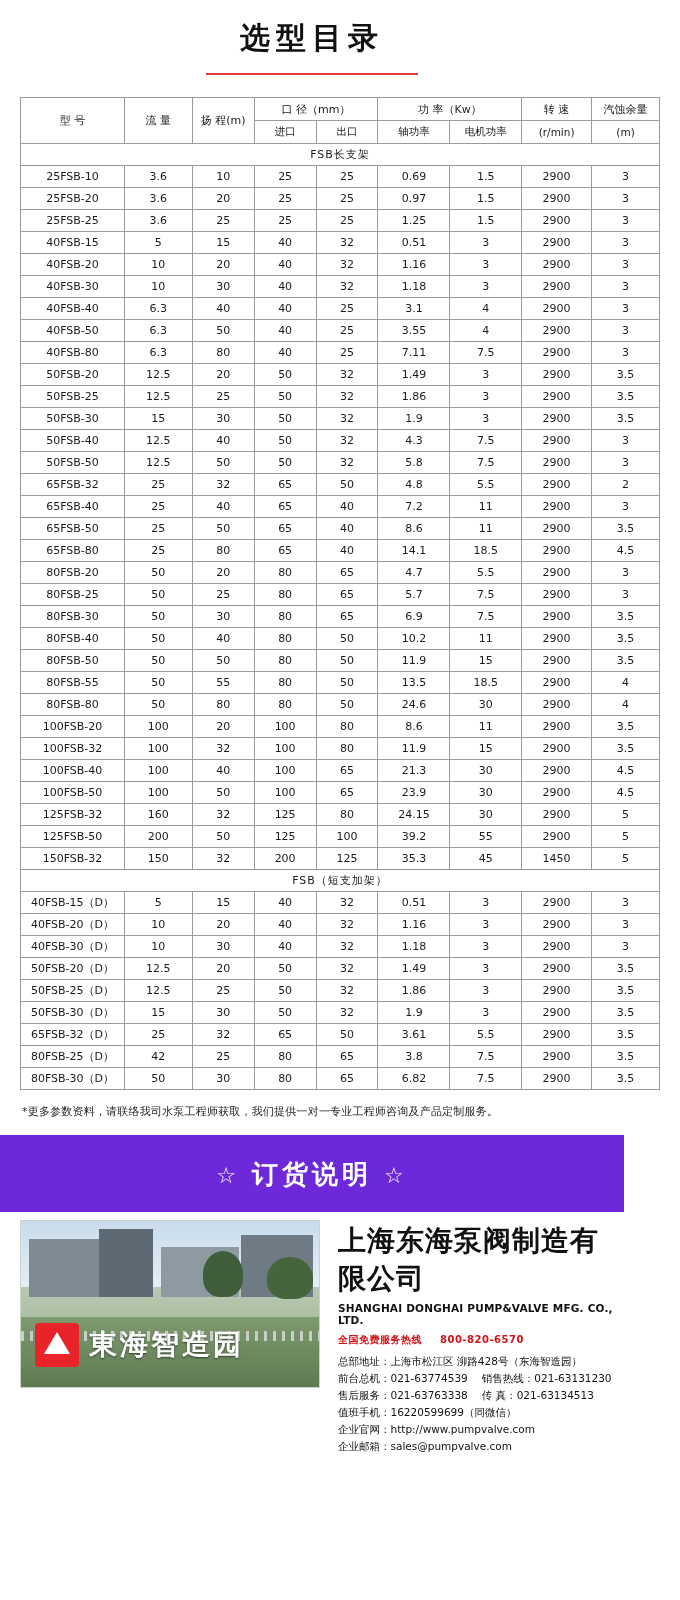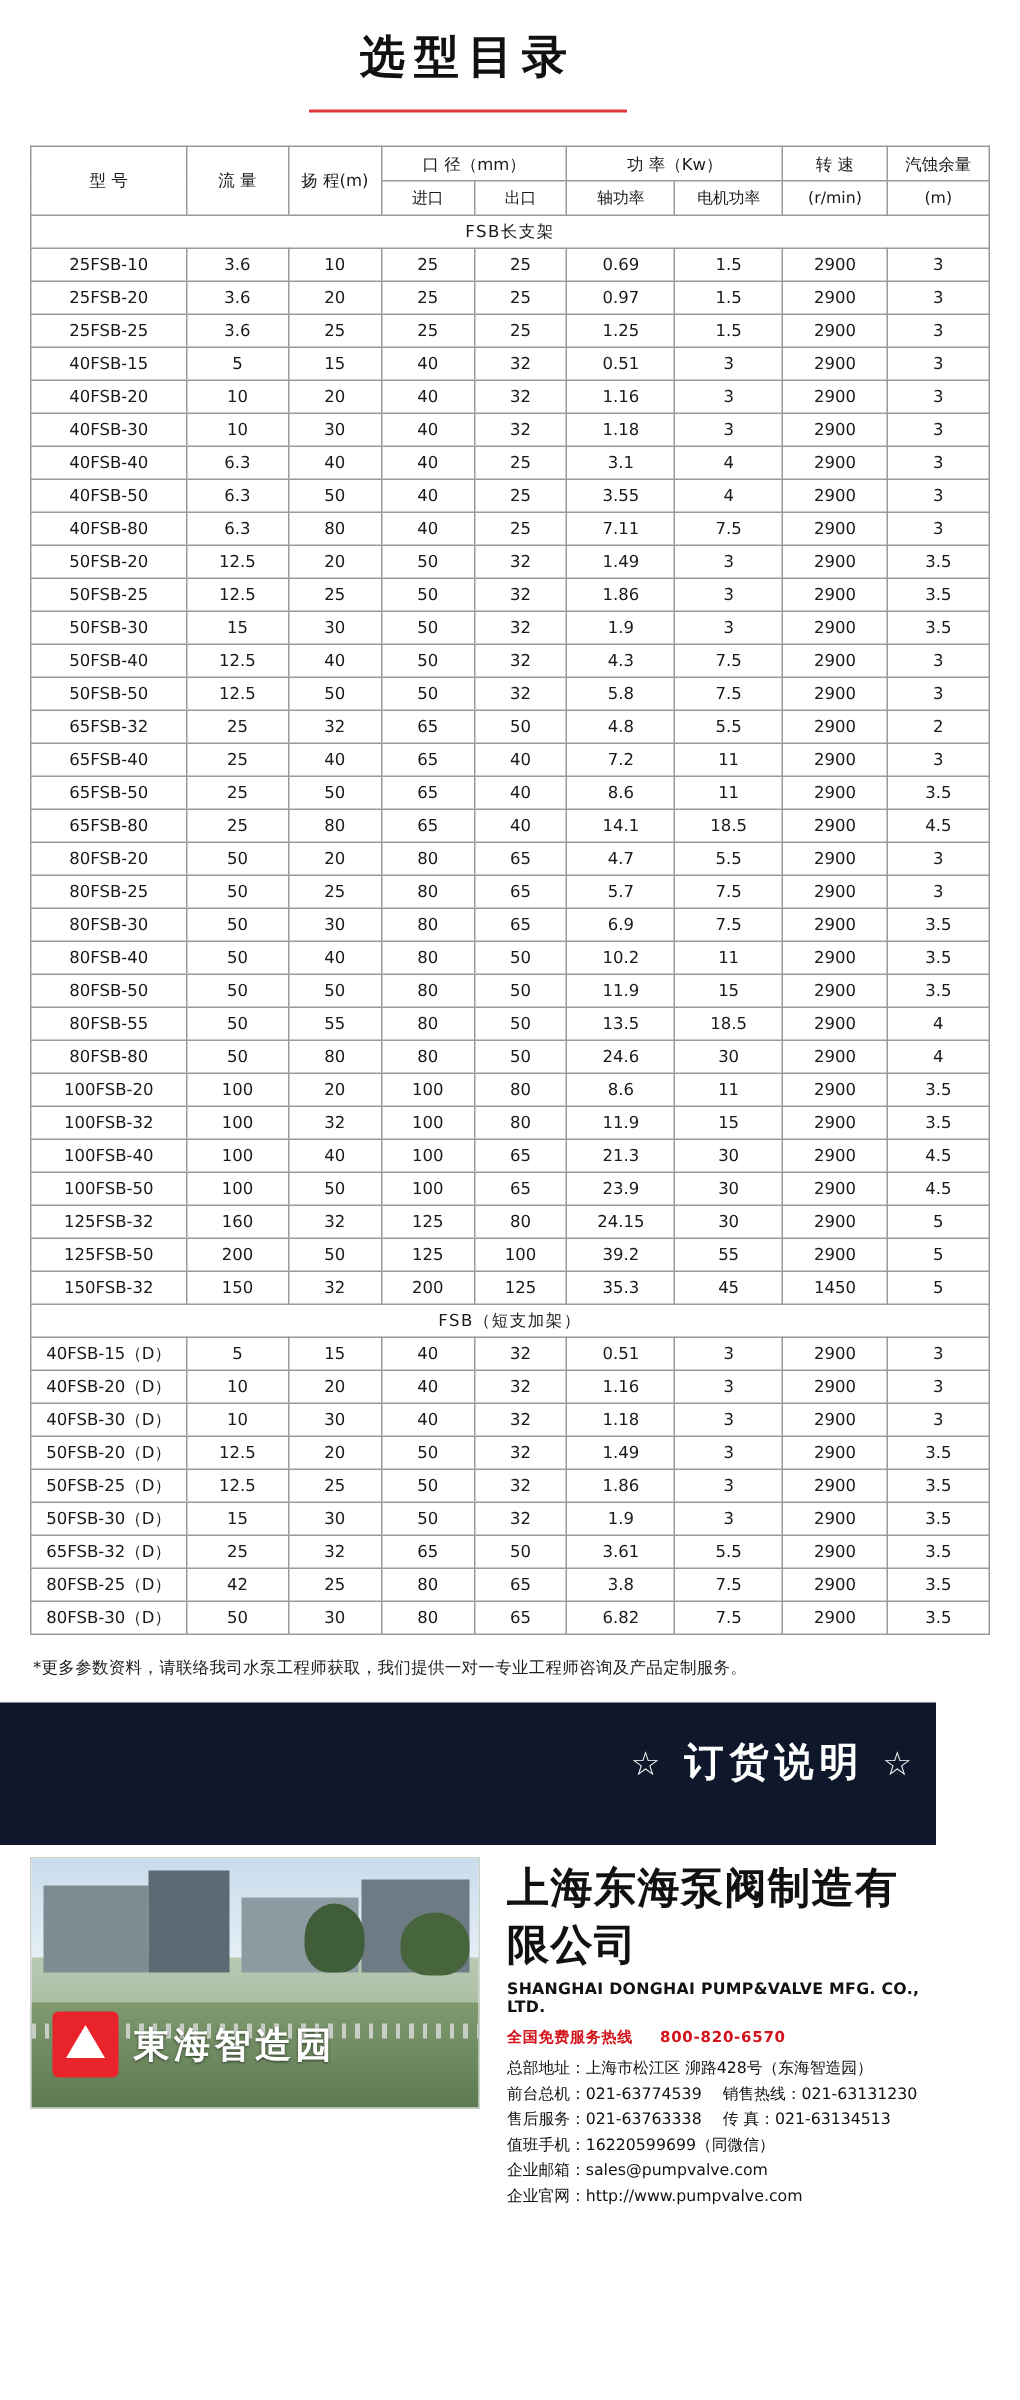--- a/index.html
+++ b/index.html
@@ -65,23 +65,23 @@
   .note {
     padding: 14px 22px 16px 22px;
     font-size: 11px;
     color: #222;
     font-family: "DejaVu Sans", "Liberation Sans", sans-serif;
     letter-spacing: .2px;
   }
 
   
   .order-band {
-    background: #0f172a;
-    padding: 22px 0 38px 0;
-    text-align: right;
+    background: #6d28d9;
+    padding: 22px 0 20px 0;
+    text-align: center;
   }
   .order-title {
     color: #ffffff;
     font-size: 26px;
     font-weight: bold;
     letter-spacing: 4px;
     font-family: "DejaVu Sans", "Liberation Sans", sans-serif;
   }
   .order-title .star { font-size: 22px; margin: 0 12px; }
   .order-lines {
@@ -131,21 +131,21 @@
     border-radius: 4px;
     margin-right: 10px;
     position: relative;
   }
   .photo .sign .logo:after {
     content:""; position:absolute; left:9px; top:9px;
     width:0; height:0; border-left:13px solid transparent;
     border-right:13px solid transparent; border-bottom:22px solid #ffffff;
   }
   .photo .sign .sign-text {
-    font-size: 24px; letter-spacing: 3px;
+    font-size: 28px; letter-spacing: 3px;
     text-shadow: 0 1px 2px rgba(0,0,0,.55);
     font-family: "DejaVu Sans", "Liberation Sans", sans-serif;
     text-align: right;
   }
 
   .company {
     flex: 1;
     padding-left: 18px;
     padding-top: 2px;
     font-family: "DejaVu Sans", "Liberation Sans", sans-serif;
@@ -689,19 +689,19 @@
       <div class="en-name">SHANGHAI DONGHAI PUMP&amp;VALVE MFG. CO., LTD.</div>
       <div class="hotline">
         <span>全国免费服务热线</span>
         <span class="sep"></span><span>800-820-6570</span>
       </div>
       <div class="contact-list" id="contact-list">
           <div class="row"><span class="lbl">总部地址：</span><span>上海市松江区  泖路428号（东海智造园）</span></div>
           <div class="row"><span class="lbl">前台总机：</span><span>021-63774539</span><span class="sep"></span><span class="lbl">销售热线：</span><span>021-63131230</span></div>
           <div class="row"><span class="lbl">售后服务：</span><span>021-63763338</span><span class="sep"></span><span class="lbl">传    真：</span><span>021-63134513</span></div>
           <div class="row"><span class="lbl">值班手机：</span><span>16220599699（同微信）</span></div>
+          <div class="row"><span class="lbl">企业官网：</span><span>http://www.pumpvalve.com</span></div>
           <div class="row"><span class="lbl">企业邮箱：</span><span>sales@pumpvalve.com</span></div>
-          <div class="row"><span class="lbl">企业官网：</span><span>http://www.pumpvalve.com</span></div>
         </div>
     </div>
   </div>
 
 </div>
 
 </body></html>

